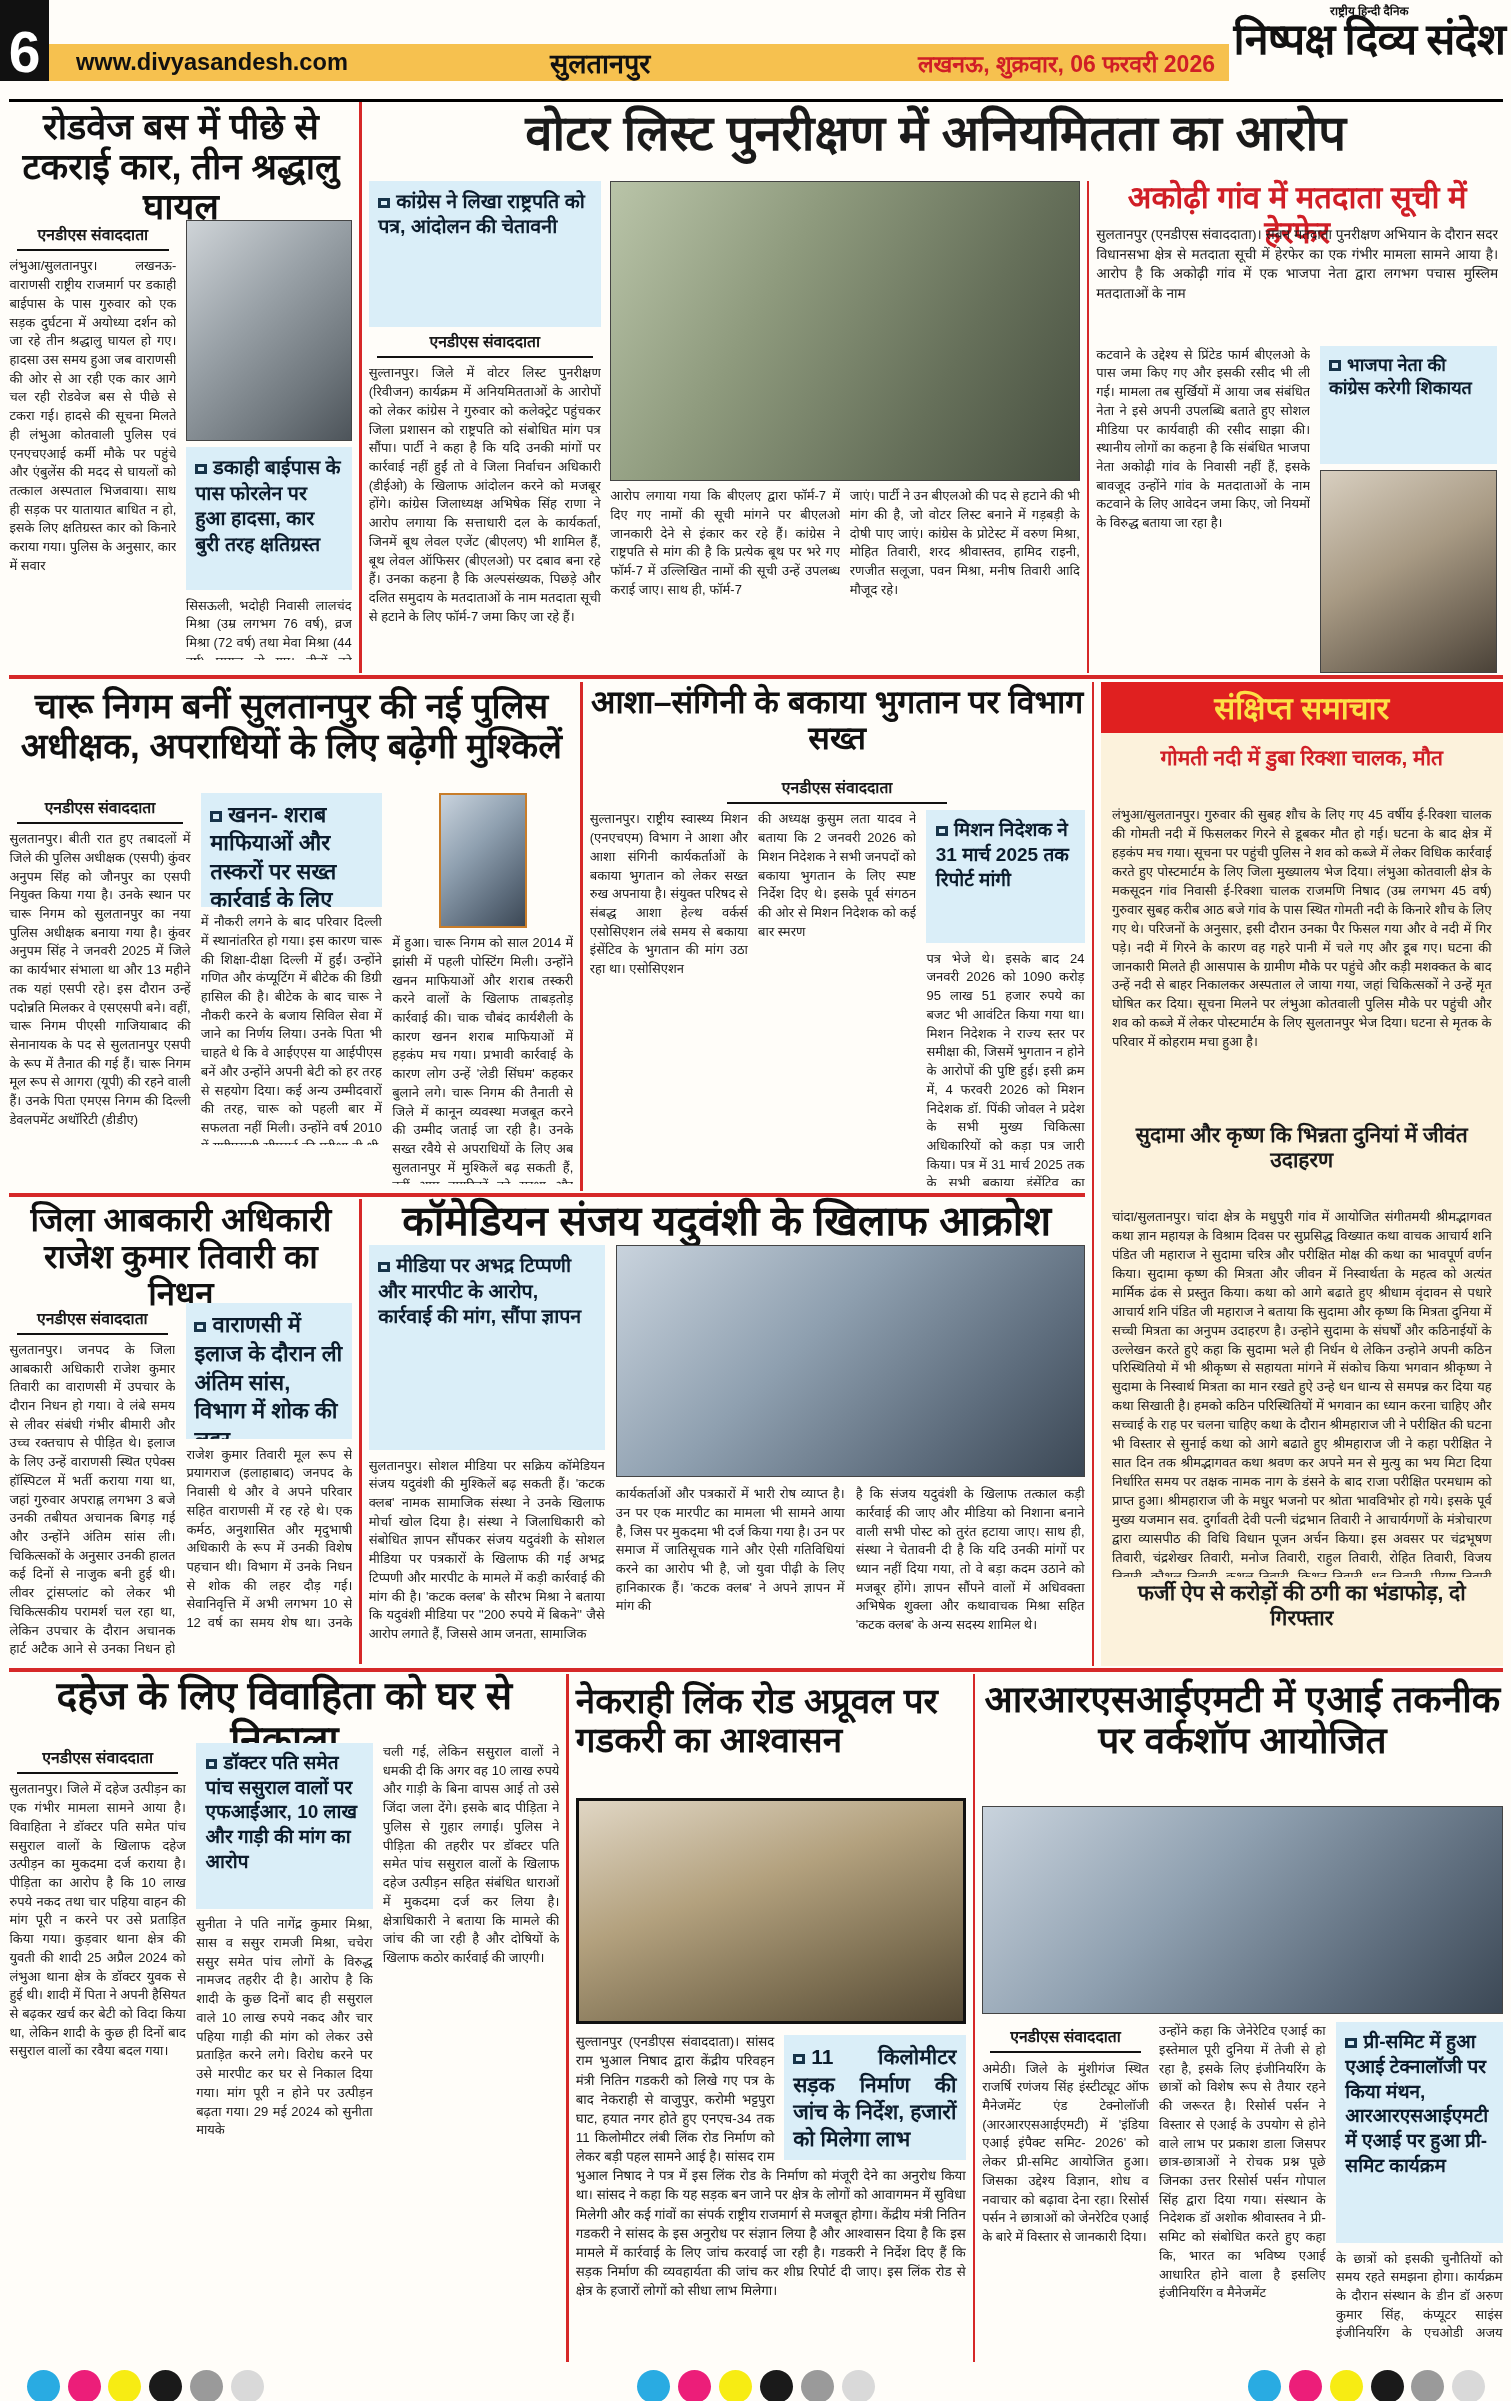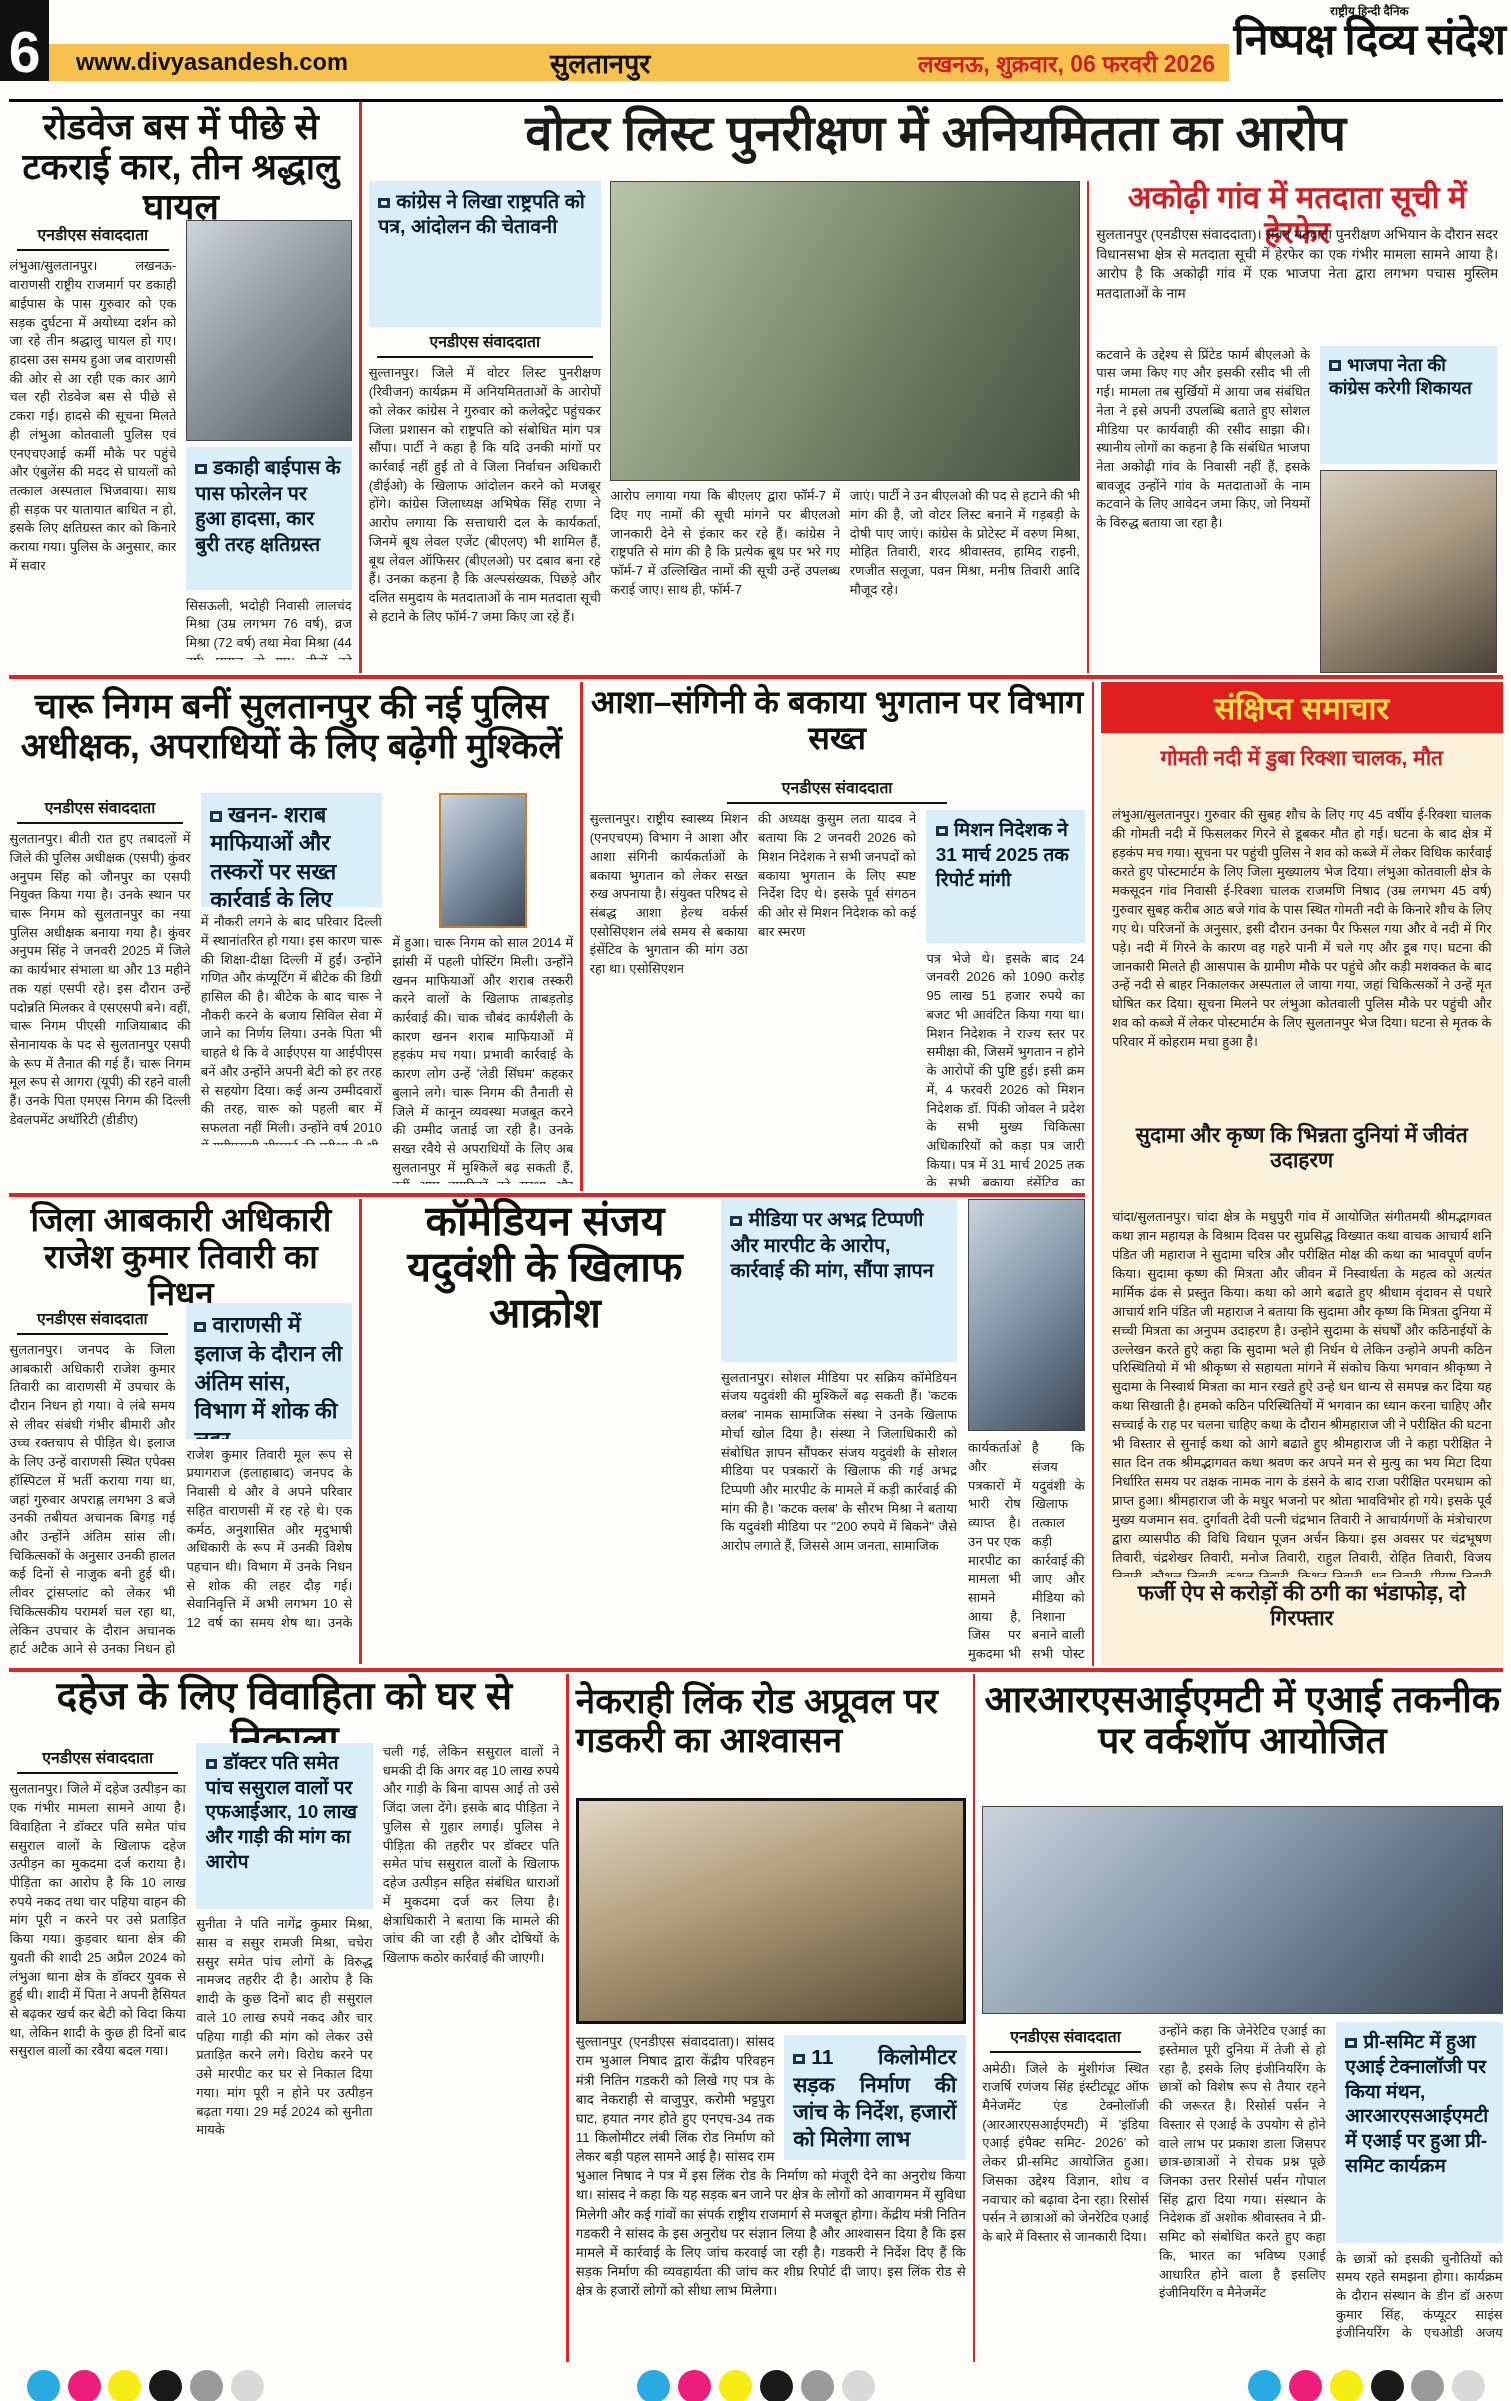--- a/index.html
+++ b/index.html
@@ -66,21 +66,21 @@
   .row2 { display:flex; height:509px; }
   .row3 { display:flex; height:465px; }
   .art-charu { width:564px; display:flex; flex-direction:column; }
   .art-charu .headline { font-size:35px; height:108px; padding-top:4.7px; }
   .art-asha { flex:1; display:flex; flex-direction:column; }
   .art-asha .headline { font-size:32px; height:93px; padding-top:3.1px; }
   .cols3 { display:flex; flex:1; gap:10.2px; overflow:hidden; }
   .cols3 > div { flex:1; overflow:hidden; }
   .art-excise { width:343px; display:flex; flex-direction:column; }
   .art-excise .headline { font-size:33px; height:101px; padding-top:3.1px; }
-  .art-comedian { flex:1; display:flex; flex-direction:row; }
+  .art-comedian { flex:1; display:flex; flex-direction:column; }
   .art-comedian .headline { font-size:41px; height:72px; }
   .comedian-body { display:flex; flex:1; gap:11px; }
   .comedian-left { width:236px; }
   .comedian-right { flex:1; display:flex; flex-direction:column; }
   .comedian-cols { display:flex; gap:11px; flex:1; margin-top:7.9px; overflow:hidden; }
   .comedian-cols > div { flex:1; }
 
   
   .briefs { width:408px; background:#fcf2dc; display:flex; flex-direction:column; }
   .briefs-title { background:#e02020; color:#fde047; font-size:31px; font-weight:800;
@@ -250,21 +250,21 @@
               </div>
             </div>
           </div>
 
           <div class="vrule-red"></div>
 
           <div class="art-comedian">
             <div class="headline">कॉमेडियन संजय यदुवंशी के खिलाफ आक्रोश</div>
             <div class="comedian-body">
               <div class="comedian-left col">
-                <div class="kicker" style="height:163px;">
+                <div class="kicker" style="height:205px;">
                   <span class="ksq"></span><span>मीडिया पर अभद्र टिप्पणी और मारपीट के आरोप, कार्रवाई की मांग, सौंपा ज्ञापन</span>
                 </div>
                 <div class="body-text" style="height:208px; margin-top:6.3px;">सुलतानपुर। सोशल मीडिया पर सक्रिय कॉमेडियन संजय यदुवंशी की मुश्किलें बढ़ सकती हैं। 'कटक क्लब' नामक सामाजिक संस्था ने उनके खिलाफ मोर्चा खोल दिया है। संस्था ने जिलाधिकारी को संबोधित ज्ञापन सौंपकर संजय यदुवंशी के सोशल मीडिया पर पत्रकारों के खिलाफ की गई अभद्र टिप्पणी और मारपीट के मामले में कड़ी कार्रवाई की मांग की है। 'कटक क्लब' के सौरभ मिश्रा ने बताया कि यदुवंशी मीडिया पर ''200 रुपये में बिकने'' जैसे आरोप लगाते हैं, जिससे आम जनता, सामाजिक</div>
               </div>
               <div class="comedian-right">
                 <div class="photo ph-d" style="height:232px;"></div>
                 <div class="comedian-cols">
                   <div class="body-text">कार्यकर्ताओं और पत्रकारों में भारी रोष व्याप्त है। उन पर एक मारपीट का मामला भी सामने आया है, जिस पर मुकदमा भी दर्ज किया गया है। उन पर समाज में जातिसूचक गाने और ऐसी गतिविधियां करने का आरोप भी है, जो युवा पीढ़ी के लिए हानिकारक हैं। 'कटक क्लब' ने अपने ज्ञापन में मांग की</div>
                   <div class="body-text">है कि संजय यदुवंशी के खिलाफ तत्काल कड़ी कार्रवाई की जाए और मीडिया को निशाना बनाने वाली सभी पोस्ट को तुरंत हटाया जाए। साथ ही, संस्था ने चेतावनी दी है कि यदि उनकी मांगों पर ध्यान नहीं दिया गया, तो वे बड़ा कदम उठाने को मजबूर होंगे। ज्ञापन सौंपने वालों में अधिवक्ता अभिषेक शुक्ला और कथावाचक मिश्रा सहित 'कटक क्लब' के अन्य सदस्य शामिल थे।</div>
                 </div>

